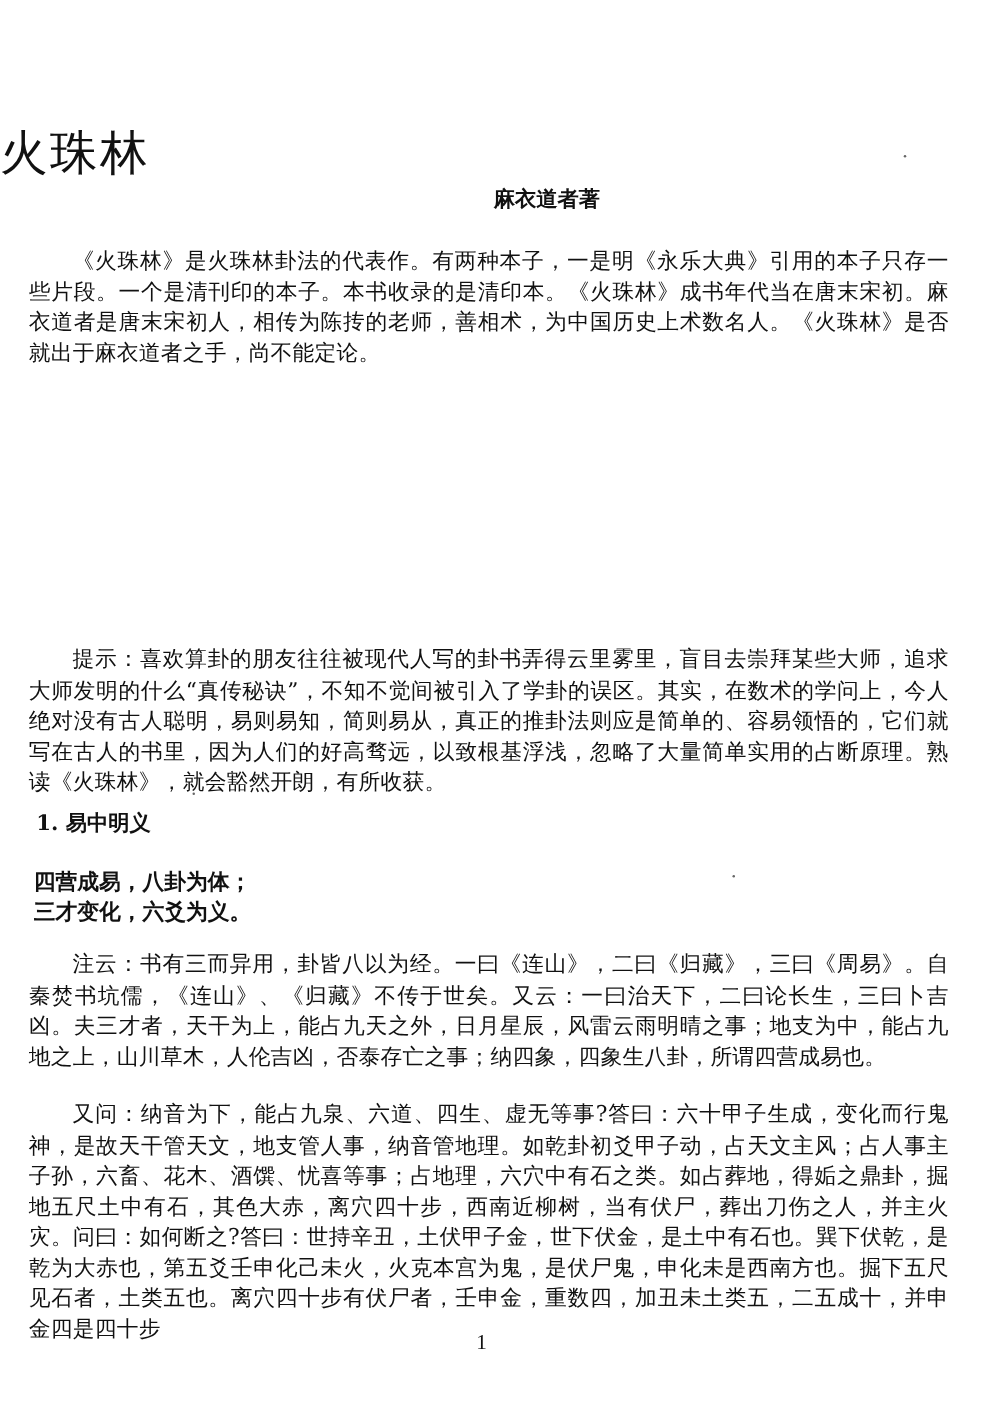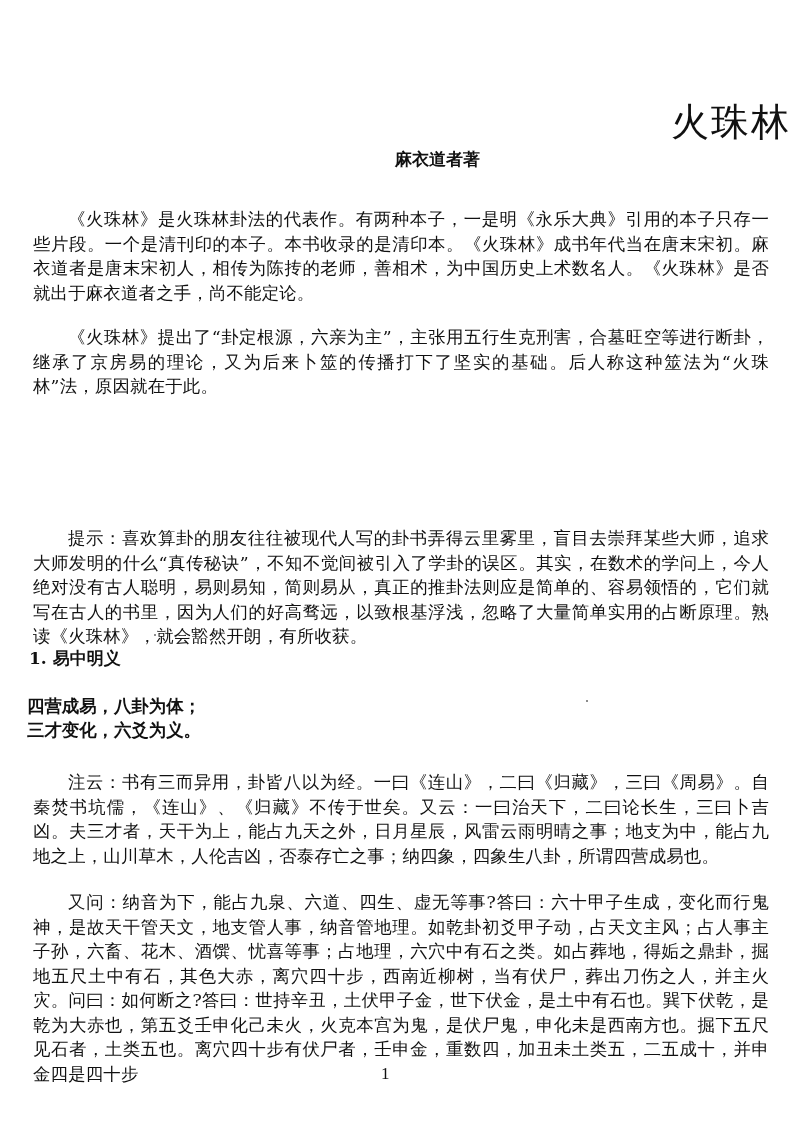--- a/index.html
+++ b/index.html
@@ -3,32 +3,32 @@
 <meta charset="utf-8">
 <style>
   html, body { margin: 0; padding: 0; background: #ffffff; }
   body {
     width: 791px; height: 1122px; position: relative; overflow: hidden;
     font-family: "DejaVu Serif", "Liberation Serif", serif;
     color: #111;
   }
   .page { position: absolute; left: 0; top: 0; width: 791px; height: 1122px; }
   .title {
-    position: absolute; top: 72px; left: 0; width: 791px; text-align: right;
+    position: absolute; top: 72px; left: 0; width: 791px; text-align: left;
     font-size: 38px; letter-spacing: 2px; font-weight: normal; color: #111;
     font-family: "DejaVu Sans", "Liberation Sans", sans-serif;
   }
   .author {
     position: absolute; top: 148px; left: 0; width: 791px; text-align: center;
     font-size: 17px; font-weight: bold; color: #111; padding-left: 42px;
   }
   .para {
     position: absolute; left: 23px; width: 736px;
     font-size: 17.4px; line-height: 24.5px; text-align: justify;
-    text-indent: 35px; margin: 10px; letter-spacing: 0.2px;
+    text-indent: 35px; margin: 0; letter-spacing: 0.2px;
   }
   .heading {
     position: absolute; left: 23px; font-size: 17px; font-weight: bold; margin: 6px;
   }
   .verse {
     position: absolute; left: 23px; font-size: 17.4px; font-weight: bold;
     line-height: 24.5px; margin: 4px;
   }
   .pagenum {
     position: absolute; left: 381px; top: 1064px; font-size: 17px;
@@ -37,21 +37,20 @@
   .speck { position: absolute; width: 2px; height: 2px; background: #666; border-radius: 1px; }
 </style>
 </head>
 <body>
 
 <div class="page">
   <h1 class="title">火珠林</h1>
   <div class="author">麻衣道者著</div>
 
   <p class="para" style="top:197px">《火珠林》是火珠林卦法的代表作。有两种本子，一是明《永乐大典》引用的本子只存一些片段。一个是清刊印的本子。本书收录的是清印本。《火珠林》成书年代当在唐末宋初。麻衣道者是唐末宋初人，相传为陈抟的老师，善相术，为中国历史上术数名人。《火珠林》是否就出于麻衣道者之手，尚不能定论。</p>
-  <p class="para" style="top:315px">《火珠林》提出了“卦定根源，六亲为主”，主张用五行生克刑害，合墓旺空等进行断卦，继承了京房易的理论，又为后来卜筮的传播打下了坚实的基础。后人称这种筮法为“火珠林”法，原因就在于此。</p>
   <p class="para" style="top:516px">提示：喜欢算卦的朋友往往被现代人写的卦书弄得云里雾里，盲目去崇拜某些大师，追求大师发明的什么“真传秘诀”，不知不觉间被引入了学卦的误区。其实，在数术的学问上，今人绝对没有古人聪明，易则易知，简则易从，真正的推卦法则应是简单的、容易领悟的，它们就写在古人的书里，因为人们的好高骛远，以致根基浮浅，忽略了大量简单实用的占断原理。熟读《火珠林》，就会豁然开朗，有所收获。</p>
 
   <h2 class="heading" style="top:641px">1. 易中明义</h2>
 
   <p class="verse" style="top:690px">四营成易，八卦为体；</p>
   <p class="verse" style="top:714px">三才变化，六爻为义。</p>
 
   <p class="para" style="top:760px">注云：书有三而异用，卦皆八以为经。一曰《连山》，二曰《归藏》，三曰《周易》。自秦焚书坑儒，《连山》、《归藏》不传于世矣。又云：一曰治天下，二曰论长生，三曰卜吉凶。夫三才者，天干为上，能占九天之外，日月星辰，风雷云雨明晴之事；地支为中，能占九地之上，山川草木，人伦吉凶，否泰存亡之事；纳四象，四象生八卦，所谓四营成易也。</p>
   <p class="para" style="top:880px">又问：纳音为下，能占九泉、六道、四生、虚无等事?答曰：六十甲子生成，变化而行鬼神，是故天干管天文，地支管人事，纳音管地理。如乾卦初爻甲子动，占天文主风；占人事主子孙，六畜、花木、酒馔、忧喜等事；占地理，六穴中有石之类。如占葬地，得姤之鼎卦，掘地五尺土中有石，其色大赤，离穴四十步，西南近柳树，当有伏尸，葬出刀伤之人，并主火灾。问曰：如何断之?答曰：世持辛丑，土伏甲子金，世下伏金，是土中有石也。巽下伏乾，是乾为大赤也，第五爻壬申化己未火，火克本宫为鬼，是伏尸鬼，申化未是西南方也。掘下五尺见石者，土类五也。离穴四十步有伏尸者，壬申金，重数四，加丑未土类五，二五成十，并申金四是四十步</p>
 

